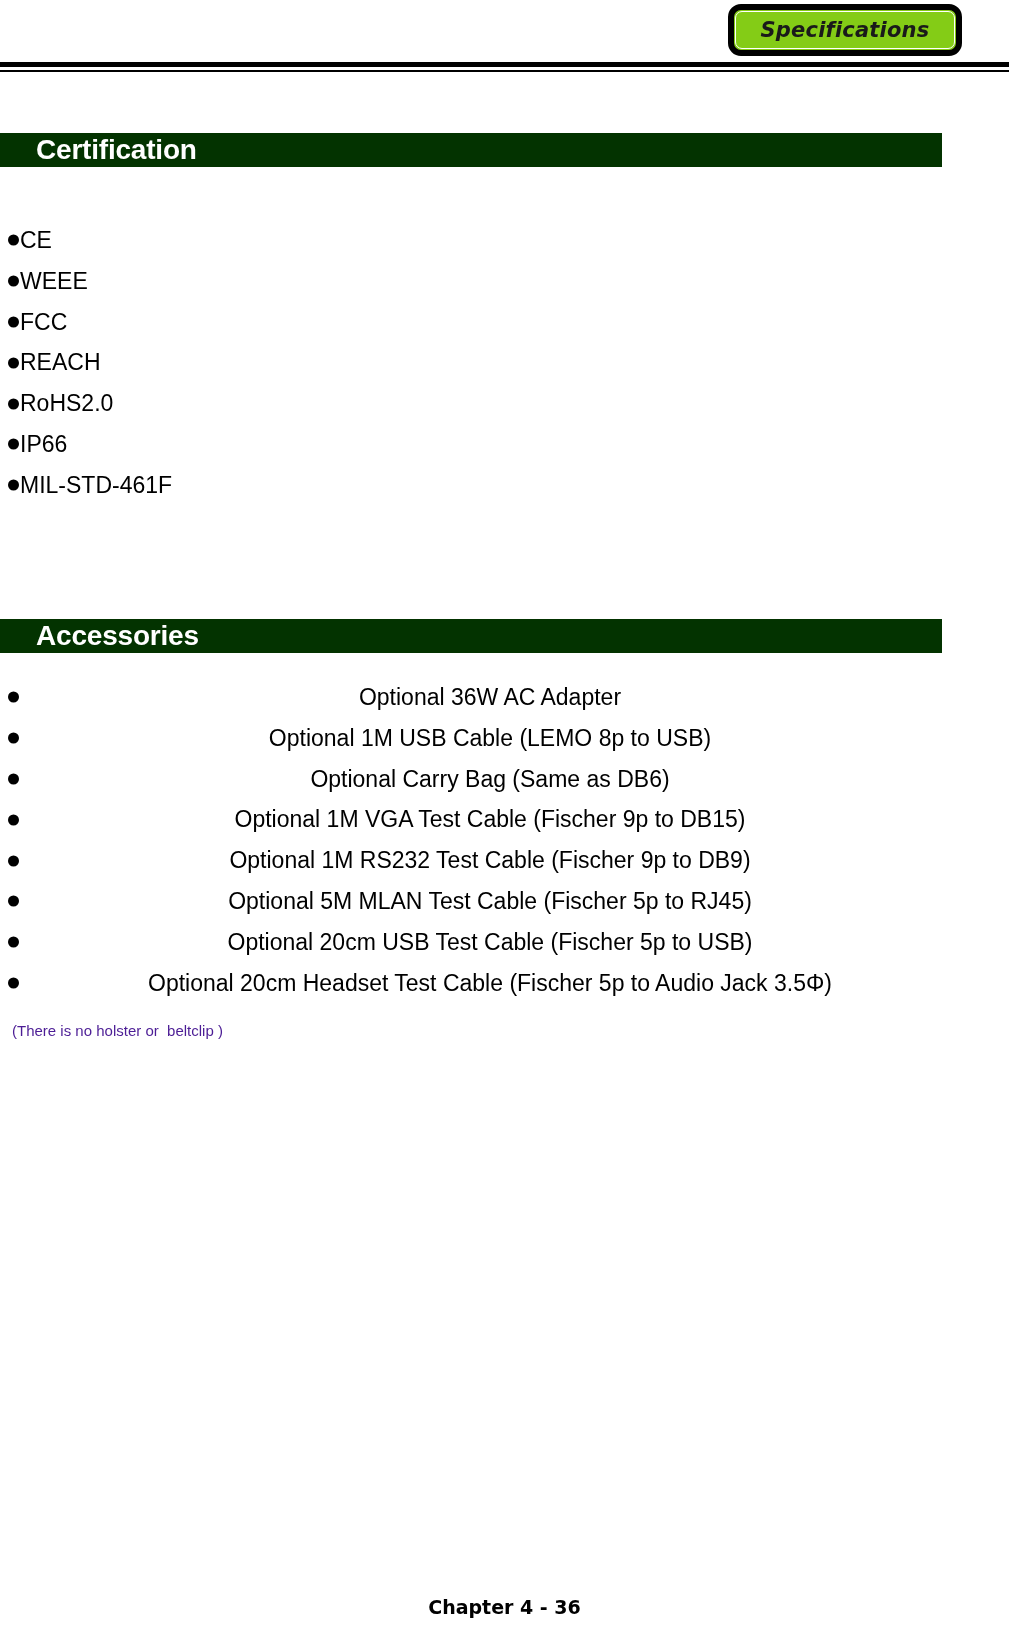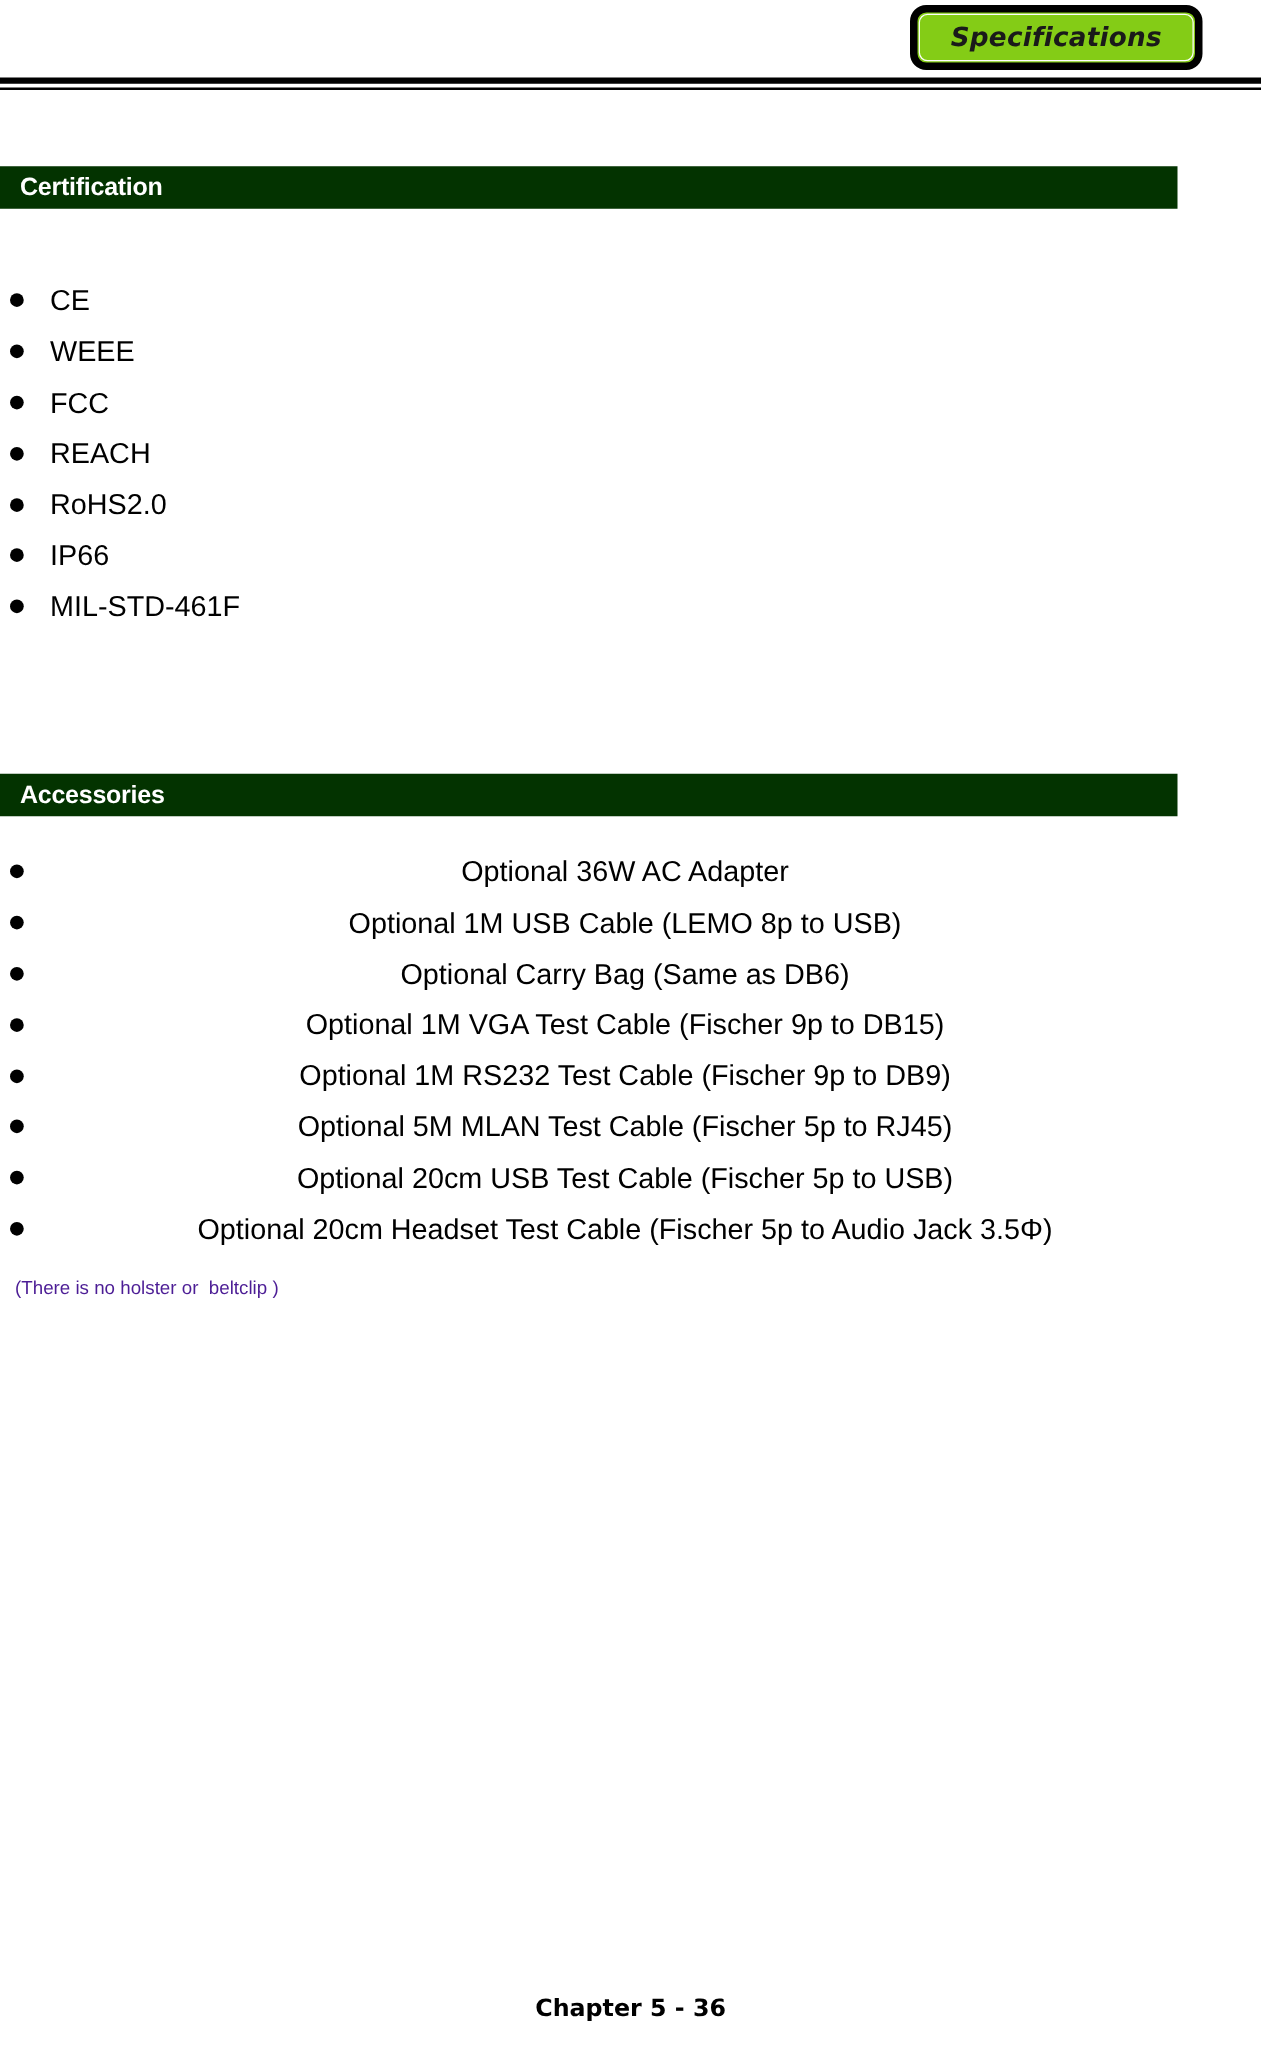--- a/index.html
+++ b/index.html
@@ -78,23 +78,23 @@
     position: absolute;
     left: 0;
     width: 942px;
     height: 34px;
     background: #033300;
     display: flex;
     align-items: center;
   }
   .section-bar-label {
     color: #ffffff;
-    font-size: 20px;
+    font-size: 28px;
     font-weight: bold;
-    padding-left: 16px;
+    padding-left: 36px;
     line-height: 1;
     letter-spacing: -0.2px;
   }
   #bar-certification { top: 133px; }
   #bar-accessories   { top: 591px; margin-top: 28px; }
 
   
   .bullet-list {
     position: absolute;
     left: 0;
@@ -103,21 +103,21 @@
     padding: 0;
     list-style: none;
   }
   #list-certification { top: 220px; }
   #list-accessories   { top: 677px; text-align: center; }
 
   .bullet-item {
     position: relative;
     height: 40.8px;
     line-height: 40.8px;
-    padding-left: 40px;
+    padding-left: 20px;
     font-size: 23px;
     color: #000000;
     white-space: nowrap;
   }
   .bullet-item .bullet-dot {
     position: absolute;
     left: 8px;
     top: 50%;
     transform: translateY(-50%);
     width: 11px;
@@ -232,14 +232,14 @@
   </li>
   <li class="bullet-item">
     <span class="bullet-dot"></span>
     <span>Optional 20cm Headset Test Cable (Fischer 5p to Audio Jack 3.5Φ)</span>
   </li>
 </ul>
 
 <div class="note">(There is no holster or  beltclip )</div>
 
 <div class="footer">
-  <span class="footer-label">Chapter 5 - 36</span>
+  <span class="footer-label">Chapter 4 - 36</span>
 </div>
 
 </body></html>

